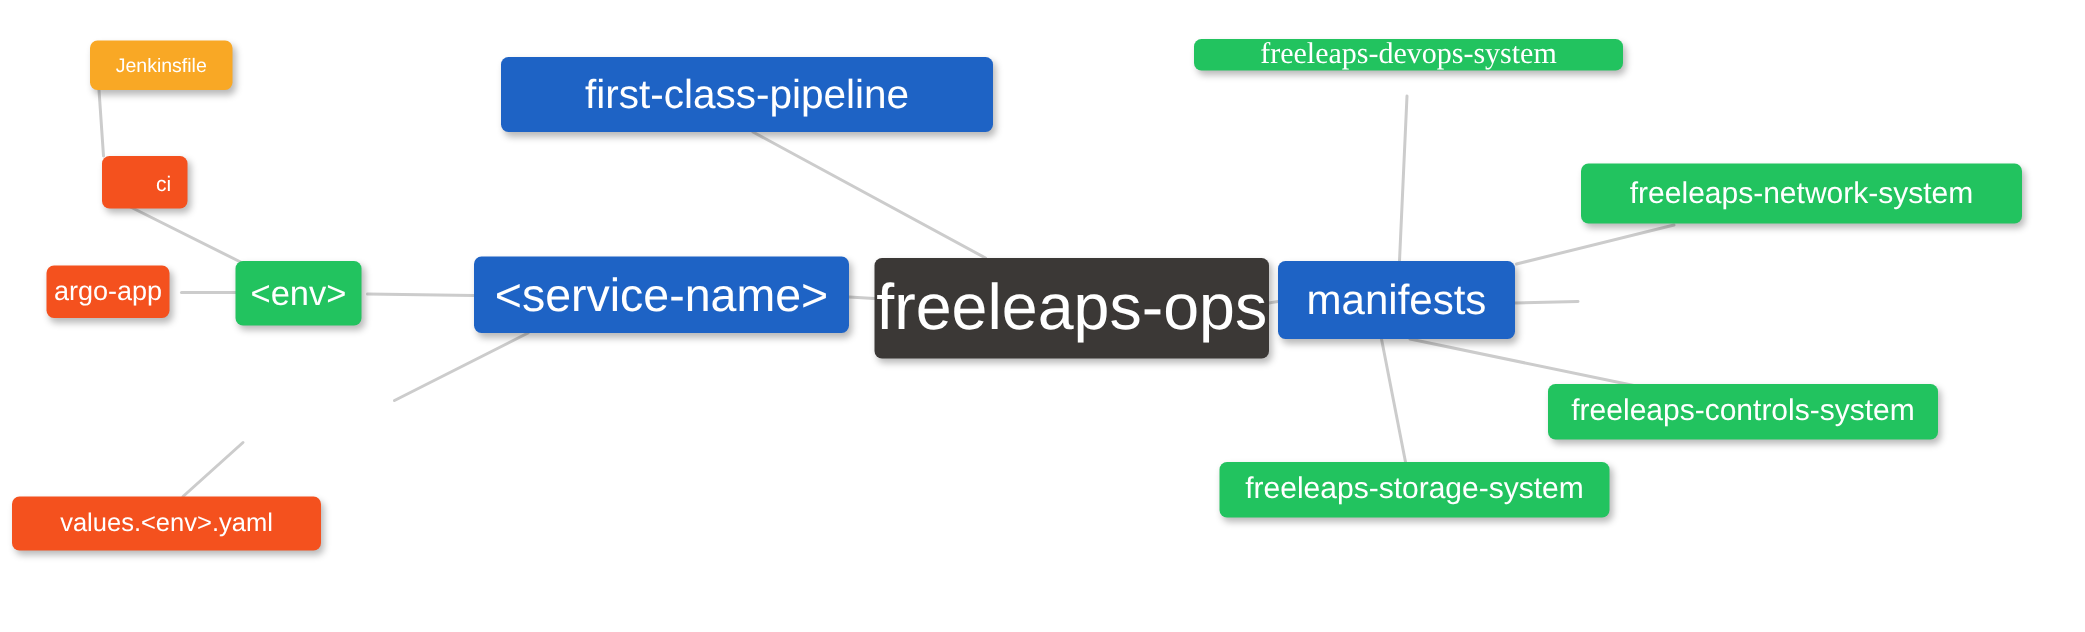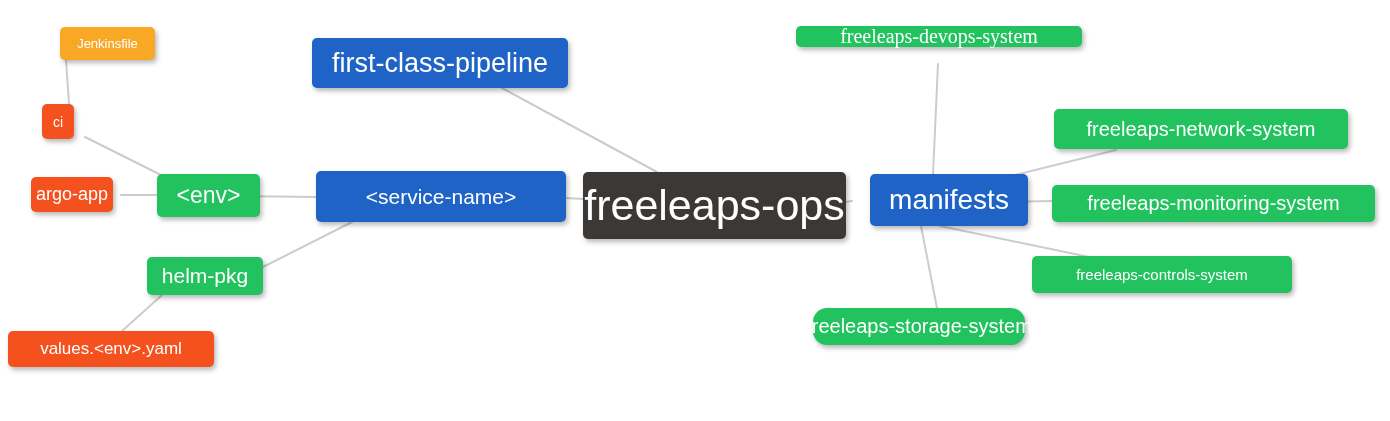--- a/index.html
+++ b/index.html
@@ -61,28 +61,26 @@
     <line x1="566" y1="198" x2="583" y2="199"></line>
     <line x1="846" y1="202" x2="852" y2="201"></line>
     <line x1="933" y1="174" x2="938" y2="64"></line>
     <line x1="1011" y1="176" x2="1116" y2="150"></line>
     <line x1="1010" y1="202" x2="1052" y2="201"></line>
     <line x1="940" y1="226" x2="1094" y2="258"></line>
     <line x1="921" y1="226" x2="937" y2="308"></line>
   </svg>
 
   <div class="node c-orange" style="left:20px;   top:27px;  width:95px;  height:33px; font-size:13px;margin-left:40px;">Jenkinsfile</div>
-  <div class="node c-red" style="left:42px;   top:104px; width:32px;  height:35px; font-size:14px;">ci</div>
+  <div class="node c-red" style="left:68px;   top:104px; width:32px;  height:35px; font-size:14px;padding-left:25px;">ci</div>
   <div class="node c-red" style="left:31px;   top:177px; width:82px;  height:35px; font-size:18px;">argo-app</div>
-  <div class="node c-green" style="left:157px;  top:174px; width:103px;  height:43px; font-size:23px;">&lt;env&gt;</div>
-  <div class="node c-green" style="left:147px;  top:257px; width:116px; height:38px; font-size:21px;">helm-pkg</div>
+  <div class="node c-green" style="left:157px;  top:174px; width:84px;  height:43px; font-size:23px;">&lt;env&gt;</div>
   <div class="node c-red" style="left:8px;    top:331px; width:206px; height:36px; font-size:17px;">values.&lt;env&gt;.yaml</div>
-  <div class="node c-blue" style="left:312px;  top:38px;  width:256px; height:50px; font-size:27px;">first-class-pipeline</div>
-  <div class="node c-blue" style="left:316px;  top:171px; width:250px; height:51px; font-size:21px;">&lt;service-name&gt;</div>
+  <div class="node c-blue" style="left:334px;  top:38px;  width:328px; height:50px; font-size:27px;">first-class-pipeline</div>
+  <div class="node c-blue" style="left:316px;  top:171px; width:250px; height:51px; font-size:31px;">&lt;service-name&gt;</div>
   <div class="node c-dark" style="left:583px;  top:172px; width:263px; height:67px; font-size:43px;">freeleaps-ops</div>
-  <div class="node c-blue" style="left:852px;  top:174px; width:158px; height:52px; font-size:28px;margin-left:18px;">manifests</div>
+  <div class="node c-blue" style="left:852px;  top:174px; width:158px; height:52px; font-size:28px;">manifests</div>
   <div class="node c-green" style="left:796px;  top:26px;  width:286px; height:21px; font-size:20px;font-family:Liberation Serif, serif;">freeleaps-devops-system</div>
   <div class="node c-green" style="left:1054px; top:109px; width:294px; height:40px; font-size:20px;">freeleaps-network-system</div>
-  <div class="node c-green" style="left:1052px; top:185px; width:323px; height:37px; font-size:20px;">freeleaps-monitoring-system</div>
-  <div class="node c-green" style="left:1032px; top:256px; width:260px; height:37px; font-size:15px;">freeleaps-controls-system</div>
-  <div class="node c-green" style="left:813px;  top:308px; width:212px; height:37px; font-size:20px;border-radius:14px;">freeleaps-storage-system</div>
+  <div class="node c-green" style="left:1032px; top:256px; width:260px; height:37px; font-size:20px;">freeleaps-controls-system</div>
+  <div class="node c-green" style="left:813px;  top:308px; width:260px; height:37px; font-size:20px;">freeleaps-storage-system</div>
 
 </div>
 
 </body></html>

